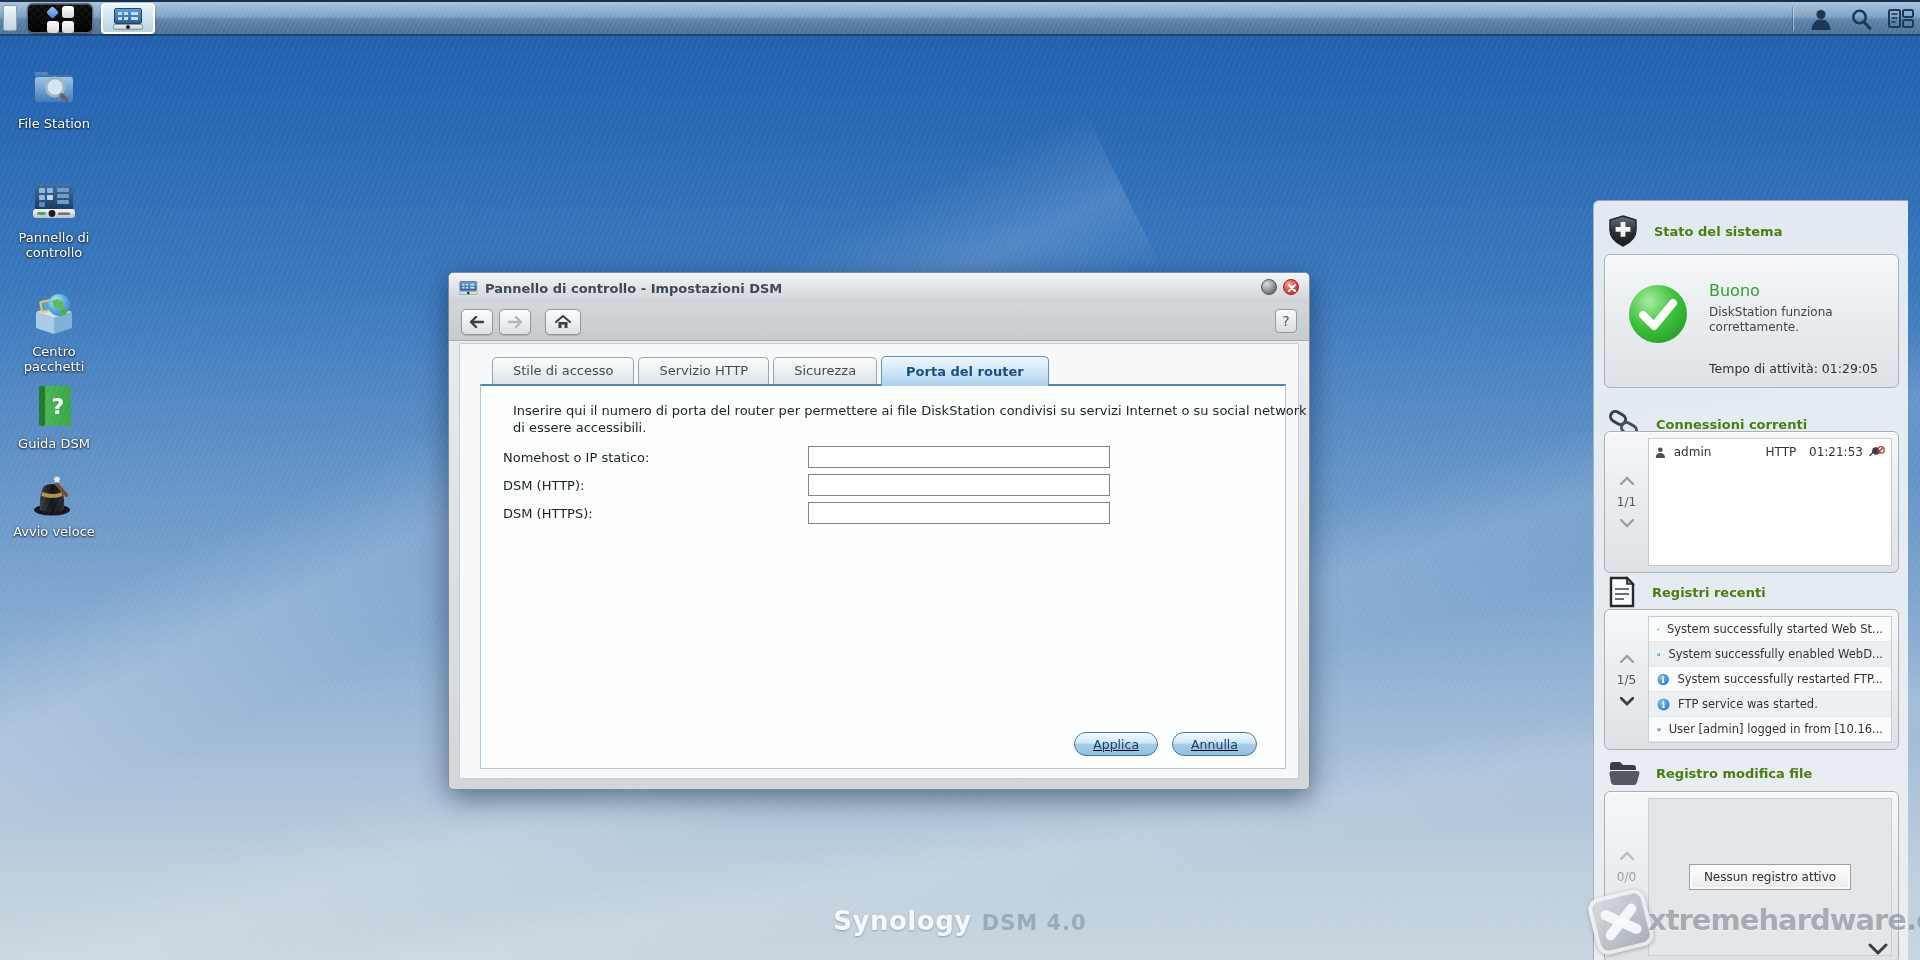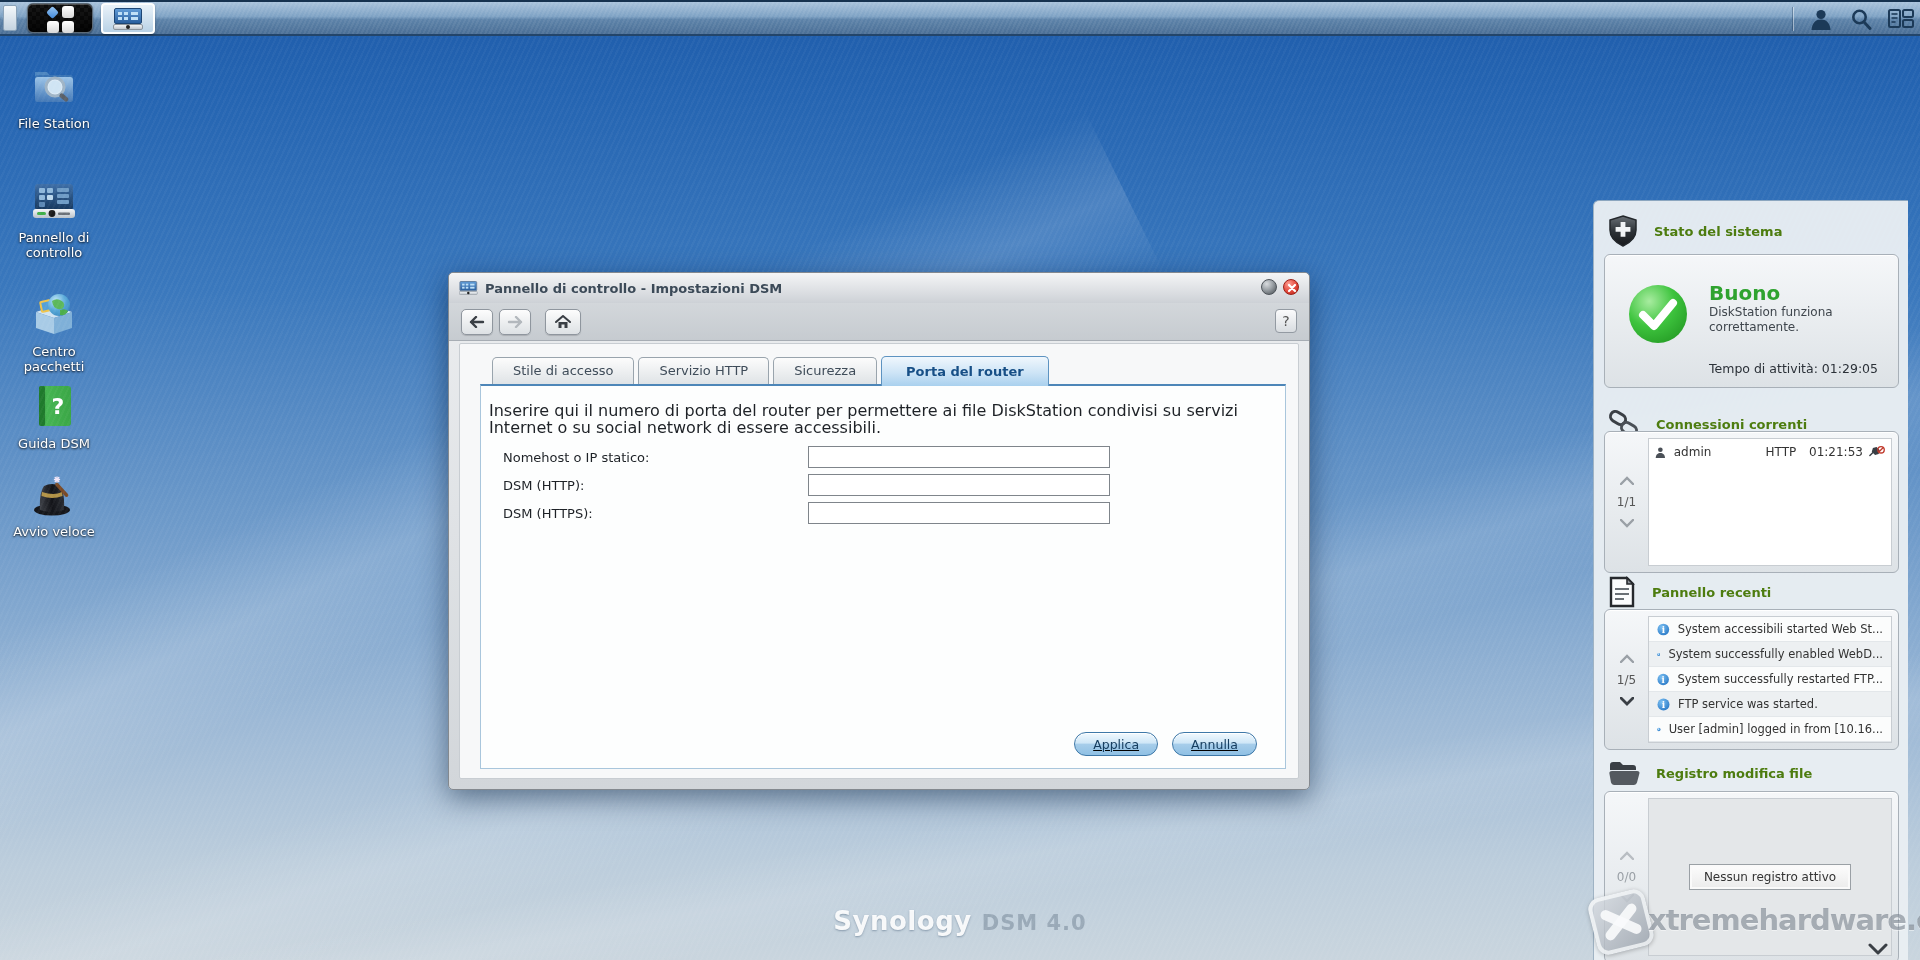--- a/index.html
+++ b/index.html
@@ -81,21 +81,21 @@
   .dlg-body { position:absolute; left:10px; top:70px; width:840px; height:436px;
     background:#f7f8f9; border:1px solid #c8cdd2; border-radius:2px; }
   .tabs { position:absolute; left:32px; top:12px; display:flex; align-items:center; gap:4px; }
   .tab { height:27px; padding:0 20px; border:1px solid #99a4ad; border-bottom:none; border-radius:5px 5px 0 0;
     background:linear-gradient(180deg,#fcfcfc,#dfe3e6); font-size:13px; color:#3f4c59;
     display:flex; align-items:center; cursor:pointer; }
   .tab.active { height:30px; padding:0 24px; font-weight:bold; color:#174f86; border-color:#5d93c1;
     background:linear-gradient(180deg,#f0f7fd,#cde4f6 55%,#a9d0ee); position:relative; z-index:2; margin-bottom:-2px; }
   .tab-panel { position:absolute; left:20px; top:40px; width:806px; height:385px; background:#fdfefe;
     border:1px solid #a9c6dc; border-top:2px solid #4d86b8; }
-  .desc { position:absolute; left:8px; top:16px; width:800px; font-size:16px; line-height:17px; color:#1e2227; }
+  .desc { position:absolute; left:32px; top:16px; width:800px; font-size:13px; line-height:17px; color:#1e2227; }
   .frow { position:absolute; left:22px; height:22px; display:flex; align-items:center; }
   .frow .flabel { width:305px; font-size:13px; color:#1e2227; }
   .frow input { width:302px; height:22px; border:1px solid #7f858b; background:#fff; font-size:13px; padding:0 4px;
     font-family:"DejaVu Sans","Liberation Sans",sans-serif; }
   .frow.r1 { top:60px; } .frow.r2 { top:88px; } .frow.r3 { top:116px; }
   .btnbar { position:absolute; right:28px; bottom:12px; display:flex; gap:14px;text-decoration:underline; }
   .pill-btn { min-width:80px; height:24px; padding:0 18px; border-radius:12px; border:1px solid #3e78a8;
     background:linear-gradient(180deg,#f2f9fe,#cfe7f7 45%,#a6cdea 52%,#8fc0e4);
     box-shadow:inset 0 1px 0 #fff; font-size:12.5px; color:#173f61; display:flex; align-items:center; justify-content:center; cursor:pointer; }
 
@@ -123,21 +123,21 @@
     border-bottom:1px solid #e3e7ea; white-space:nowrap; overflow:hidden; }
   .log-row:nth-child(even) { background:#edf0f2; }
   .filelog-area { position:absolute; left:43px; top:6px; right:6px; bottom:6px; background:#e4e7e9; border:1px solid #c8cdd2;
     display:flex; align-items:center; justify-content:center; }
   .empty-btn { padding:5px 14px; font-size:12px; color:#333; background:linear-gradient(180deg,#fdfdfd,#ebebeb);
     border:1px solid #9aa0a5; box-shadow:inset 0 0 0 2px #fafafa; }
   .collapse-tab { position:absolute; right:8px; bottom:2px; width:44px; height:18px; display:flex; align-items:center;
     justify-content:center; cursor:pointer; }
 
   
-  .status-green { font-size:20px; font-weight:bold; color:#2fa32f;text-align:center; }
+  .status-green { font-size:16px; font-weight:normal; color:#2fa32f;text-align:center; }
   .status-desc { font-size:12px; color:#3f464d; line-height:15px; width:175px; }
   .status-uptime { font-size:12.5px; color:#2b3138; }
 
   
   .brand { position:absolute; left:810px; top:906px; width:300px; display:flex; align-items:baseline; gap:10px; justify-content:center; }
   .brand .bname { font-size:26px; font-weight:bold; color:rgba(255,255,255,.93); letter-spacing:.5px;
     text-shadow:0 1px 2px rgba(60,85,110,.45); }
   .brand .bver { font-size:21px; font-weight:bold; color:rgba(125,142,158,.6); letter-spacing:1px; }
   .watermark { position:absolute; left:1582px; top:885px; z-index:60; pointer-events:none; }
   .wm-logo { position:absolute; left:10px; top:8px; width:58px; height:58px; border-radius:12px; transform:rotate(-14deg);
@@ -466,21 +466,21 @@
     <div class="wsec-head" style="top:375px">
       <svg width="28" height="32" viewBox="0 0 28 32">
         <path d="M3 2 h16 l6 6 v22 h-22 z" fill="#fbfcfd" stroke="#26292d" stroke-width="2.4"></path>
         <path d="M19 2 l6 6 h-6 z" fill="#8d9399" stroke="#26292d" stroke-width="1.6"></path>
         <g stroke="#6a7076" stroke-width="2">
             <line x1="7" y1="13" x2="21" y2="13"></line>
             <line x1="7" y1="18" x2="21" y2="18"></line>
             <line x1="7" y1="23" x2="16" y2="23"></line>
           </g>
       </svg>
-      <span class="wtitle">Pannello recenti</span>
+      <span class="wtitle">Registri recenti</span>
     </div>
     <div class="wbox" style="top:408px; height:141px;">
       <div class="pager">
         <svg class="pchev" width="14" height="9" viewBox="0 0 14 9">
             <path d="M1 8 L7 2 L13 8" stroke="#9aa0a6" stroke-width="2.4" fill="none" stroke-linecap="round"></path>
           </svg>
         <span class="pnum">1/5</span>
         <svg class="pchev" width="14" height="9" viewBox="0 0 14 9">
             <path d="M1 1 L7 7 L13 1" stroke="#3a3f45" stroke-width="2.8" fill="none" stroke-linecap="round"></path>
           </svg>
@@ -490,21 +490,21 @@
           <svg width="13" height="13" viewBox="0 0 13 13">
               <circle cx="6.5" cy="6.5" r="6" fill="url(#inf)"></circle>
               <defs>
                 <radialGradient id="inf" cx=".35" cy=".3" r=".9">
                   <stop offset="0" stop-color="#7cc0f2"></stop>
                   <stop offset="1" stop-color="#1e6fc0"></stop>
                 </radialGradient>
               </defs>
               <text x="6.5" y="9.8" font-size="9" font-weight="bold" fill="#fff" text-anchor="middle" font-family="DejaVu Serif, serif">i</text>
             </svg>
-          <span>System accessibili started Web St...</span>
+          <span>System successfully started Web St...</span>
         </div>
         <div class="log-row">
           <svg width="13" height="13" viewBox="0 0 13 13">
               <circle cx="6.5" cy="6.5" r="6" fill="url(#inf)"></circle>
               <text x="6.5" y="9.8" font-size="9" font-weight="bold" fill="#fff" text-anchor="middle" font-family="DejaVu Serif, serif">i</text>
             </svg>
           <span>System successfully enabled WebD...</span>
         </div>
         <div class="log-row">
           <svg width="13" height="13" viewBox="0 0 13 13">

